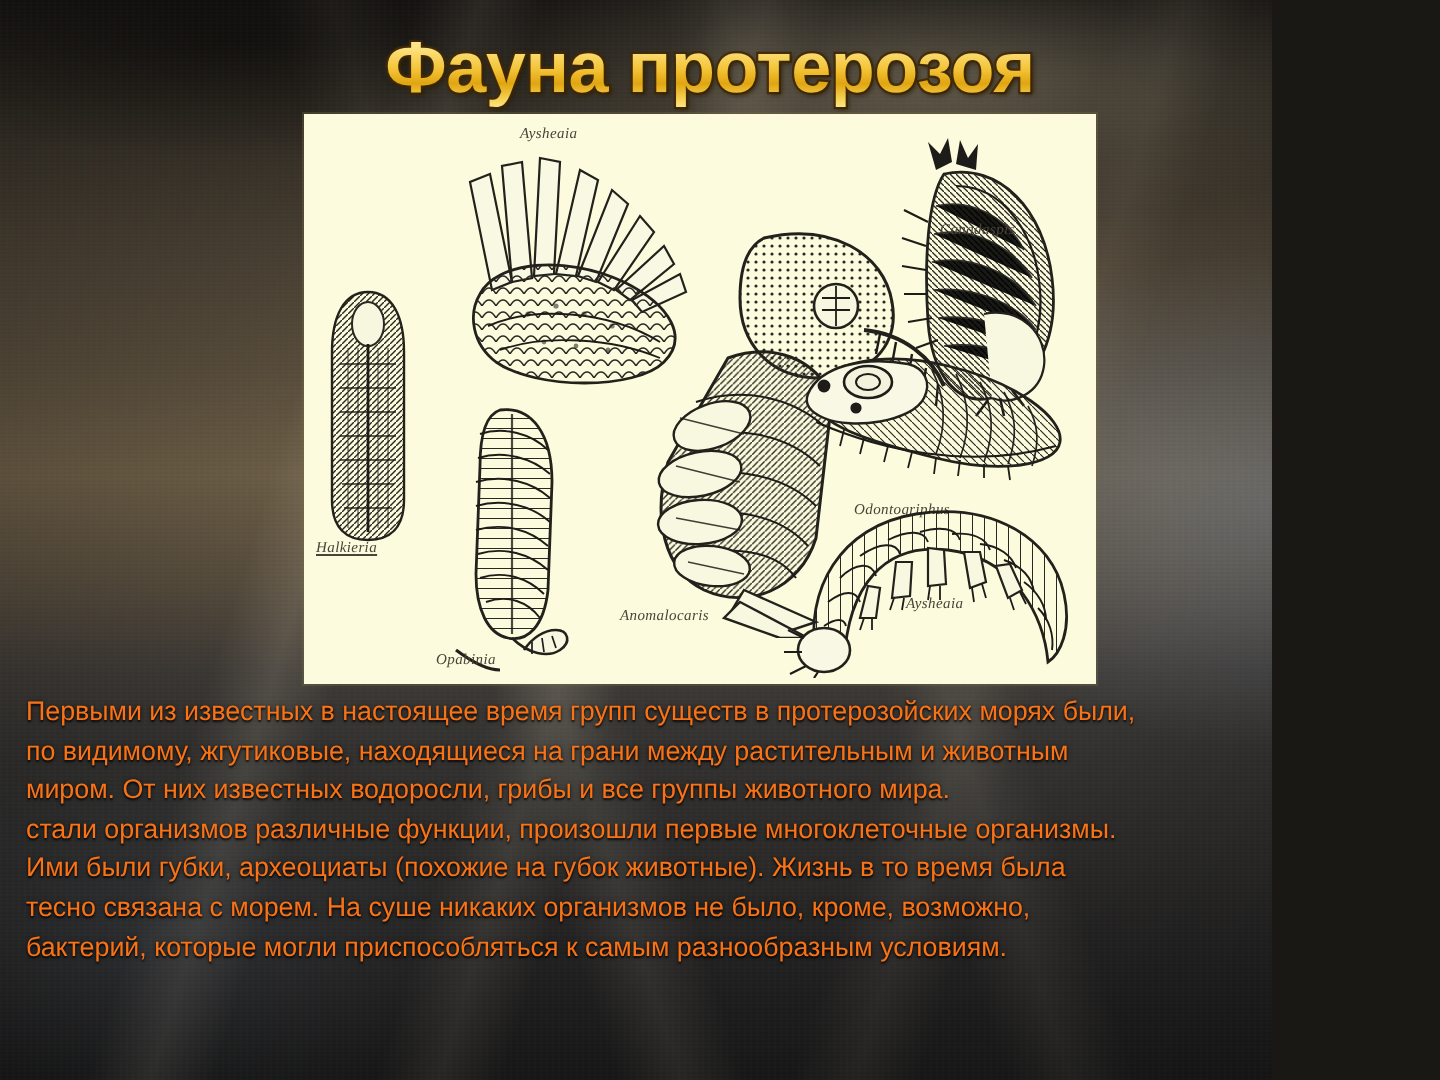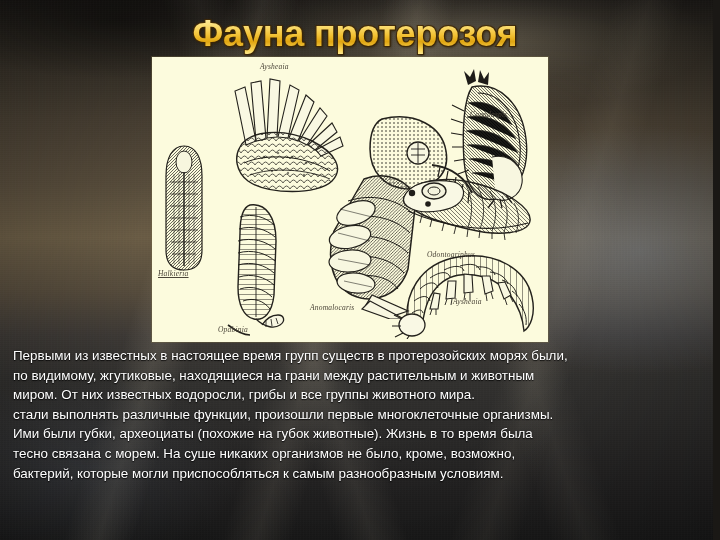--- a/index.html
+++ b/index.html
@@ -8,21 +8,21 @@
     padding: 0;
     width: 720px;
     height: 540px;
     overflow: hidden;
     background: #1a1815;
     font-family: "Liberation Sans", sans-serif;
   }
 
   #slide {
     position: relative;
-    width: 713px;
+    width: 636px;
     height: 540px;
     overflow: hidden;
     background: #2a2722;
   }
 
   
   .bg-layer {
     position: absolute;
     inset: 0;
     pointer-events: none;
@@ -183,21 +183,21 @@
 
   
   #bodytext {
     position: absolute;
     left: 13px;
     top: 346px;
     width: 694px;
     font-family: "Liberation Sans", sans-serif;
     font-size: 13.4px;
     line-height: 19.6px;
-    color: #ffffff;
+    color: #f97316;
     text-shadow: 0 1px 1px rgba(0,0,0,0.75), 0 0 2px rgba(0,0,0,0.5);
   }
   #bodytext p {
     margin: 0;
   }
 </style>
 </head>
 <body>
 
 <div id="slide">
@@ -478,19 +478,19 @@
       </div>
       <div class="fos-label" style="left:66px; top:268px;">Opabinia</div>
 
     </div>
   </div>
 
   <div id="bodytext">
     <p>Первыми из известных в настоящее время групп существ в протерозойских морях были,</p>
     <p>по видимому, жгутиковые, находящиеся на грани между растительным и животным</p>
     <p>миром. От них известных водоросли, грибы и все группы животного мира.</p>
-    <p>стали выполнять различные функции, произошли первые многоклеточные организмы.</p>
+    <p>стали организмов различные функции, произошли первые многоклеточные организмы.</p>
     <p>Ими были губки, археоциаты (похожие на губок животные). Жизнь в то время была</p>
     <p>тесно связана с морем. На суше никаких организмов не было, кроме, возможно,</p>
     <p>бактерий, которые могли приспособляться к самым разнообразным условиям.</p>
   </div>
 
 </div>
 
 </body></html>

